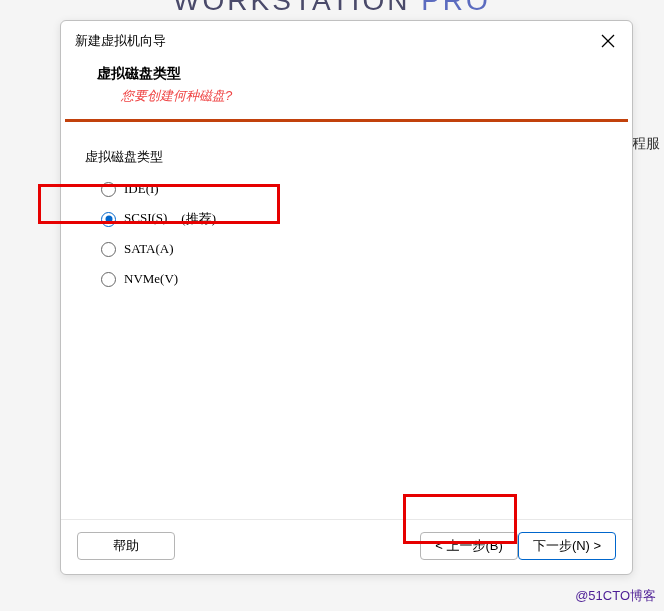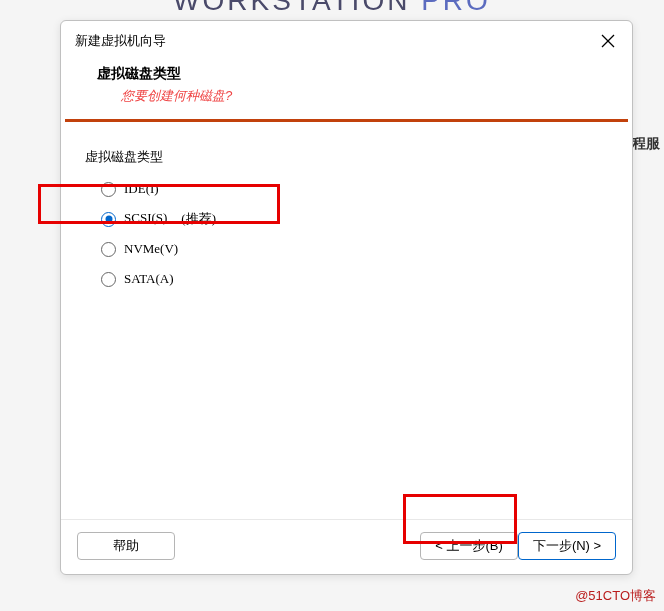--- a/index.html
+++ b/index.html
@@ -29,21 +29,20 @@
     }
     .background-title .pro {
       color: #5b6bbf;
     }
     .background-text-right {
       position: absolute;
       right: 4px;
       top: 135px;
       font-size: 14px;
       color: #333;
-      font-weight: bold;
     }
     .dialog {
       position: absolute;
       left: 60px;
       top: 20px;
       width: 573px;
       height: 555px;
       background: #ffffff;
       border: 1px solid #c0c0c0;
       border-radius: 6px;
@@ -193,21 +192,21 @@
       left: 403px;
       top: 494px;
       width: 114px;
       height: 50px;
     }
     .watermark {
       position: absolute;
       right: 8px;
       bottom: 6px;
       font-size: 13px;
-      color: #b91c1c;
+      color: #4c1d95;
     }
   </style>
 </head>
 <body>
 
 <div class="background-title">
   <span>WORKSTATION</span> <span class="pro">PRO</span>
 </div>
 <div class="background-text-right">程服</div>
 
@@ -243,28 +242,28 @@
           <span class="radio-input checked"></span>
           <span class="radio-label">
             <span>SCSI(S)</span>
             <span>(推荐)</span>
           </span>
         </div>
 
         <div class="radio-row">
           <span class="radio-input"></span>
           <span class="radio-label">
+            <span>SATA(A)</span>
+          </span>
+        </div>
+
+        <div class="radio-row">
+          <span class="radio-input"></span>
+          <span class="radio-label">
             <span>NVMe(V)</span>
-          </span>
-        </div>
-
-        <div class="radio-row">
-          <span class="radio-input"></span>
-          <span class="radio-label">
-            <span>SATA(A)</span>
           </span>
         </div>
 
       </div>
     </div>
   </div>
 
   <div class="dialog-footer">
     <button class="btn">帮助</button>
     <div class="footer-spacer"></div>

